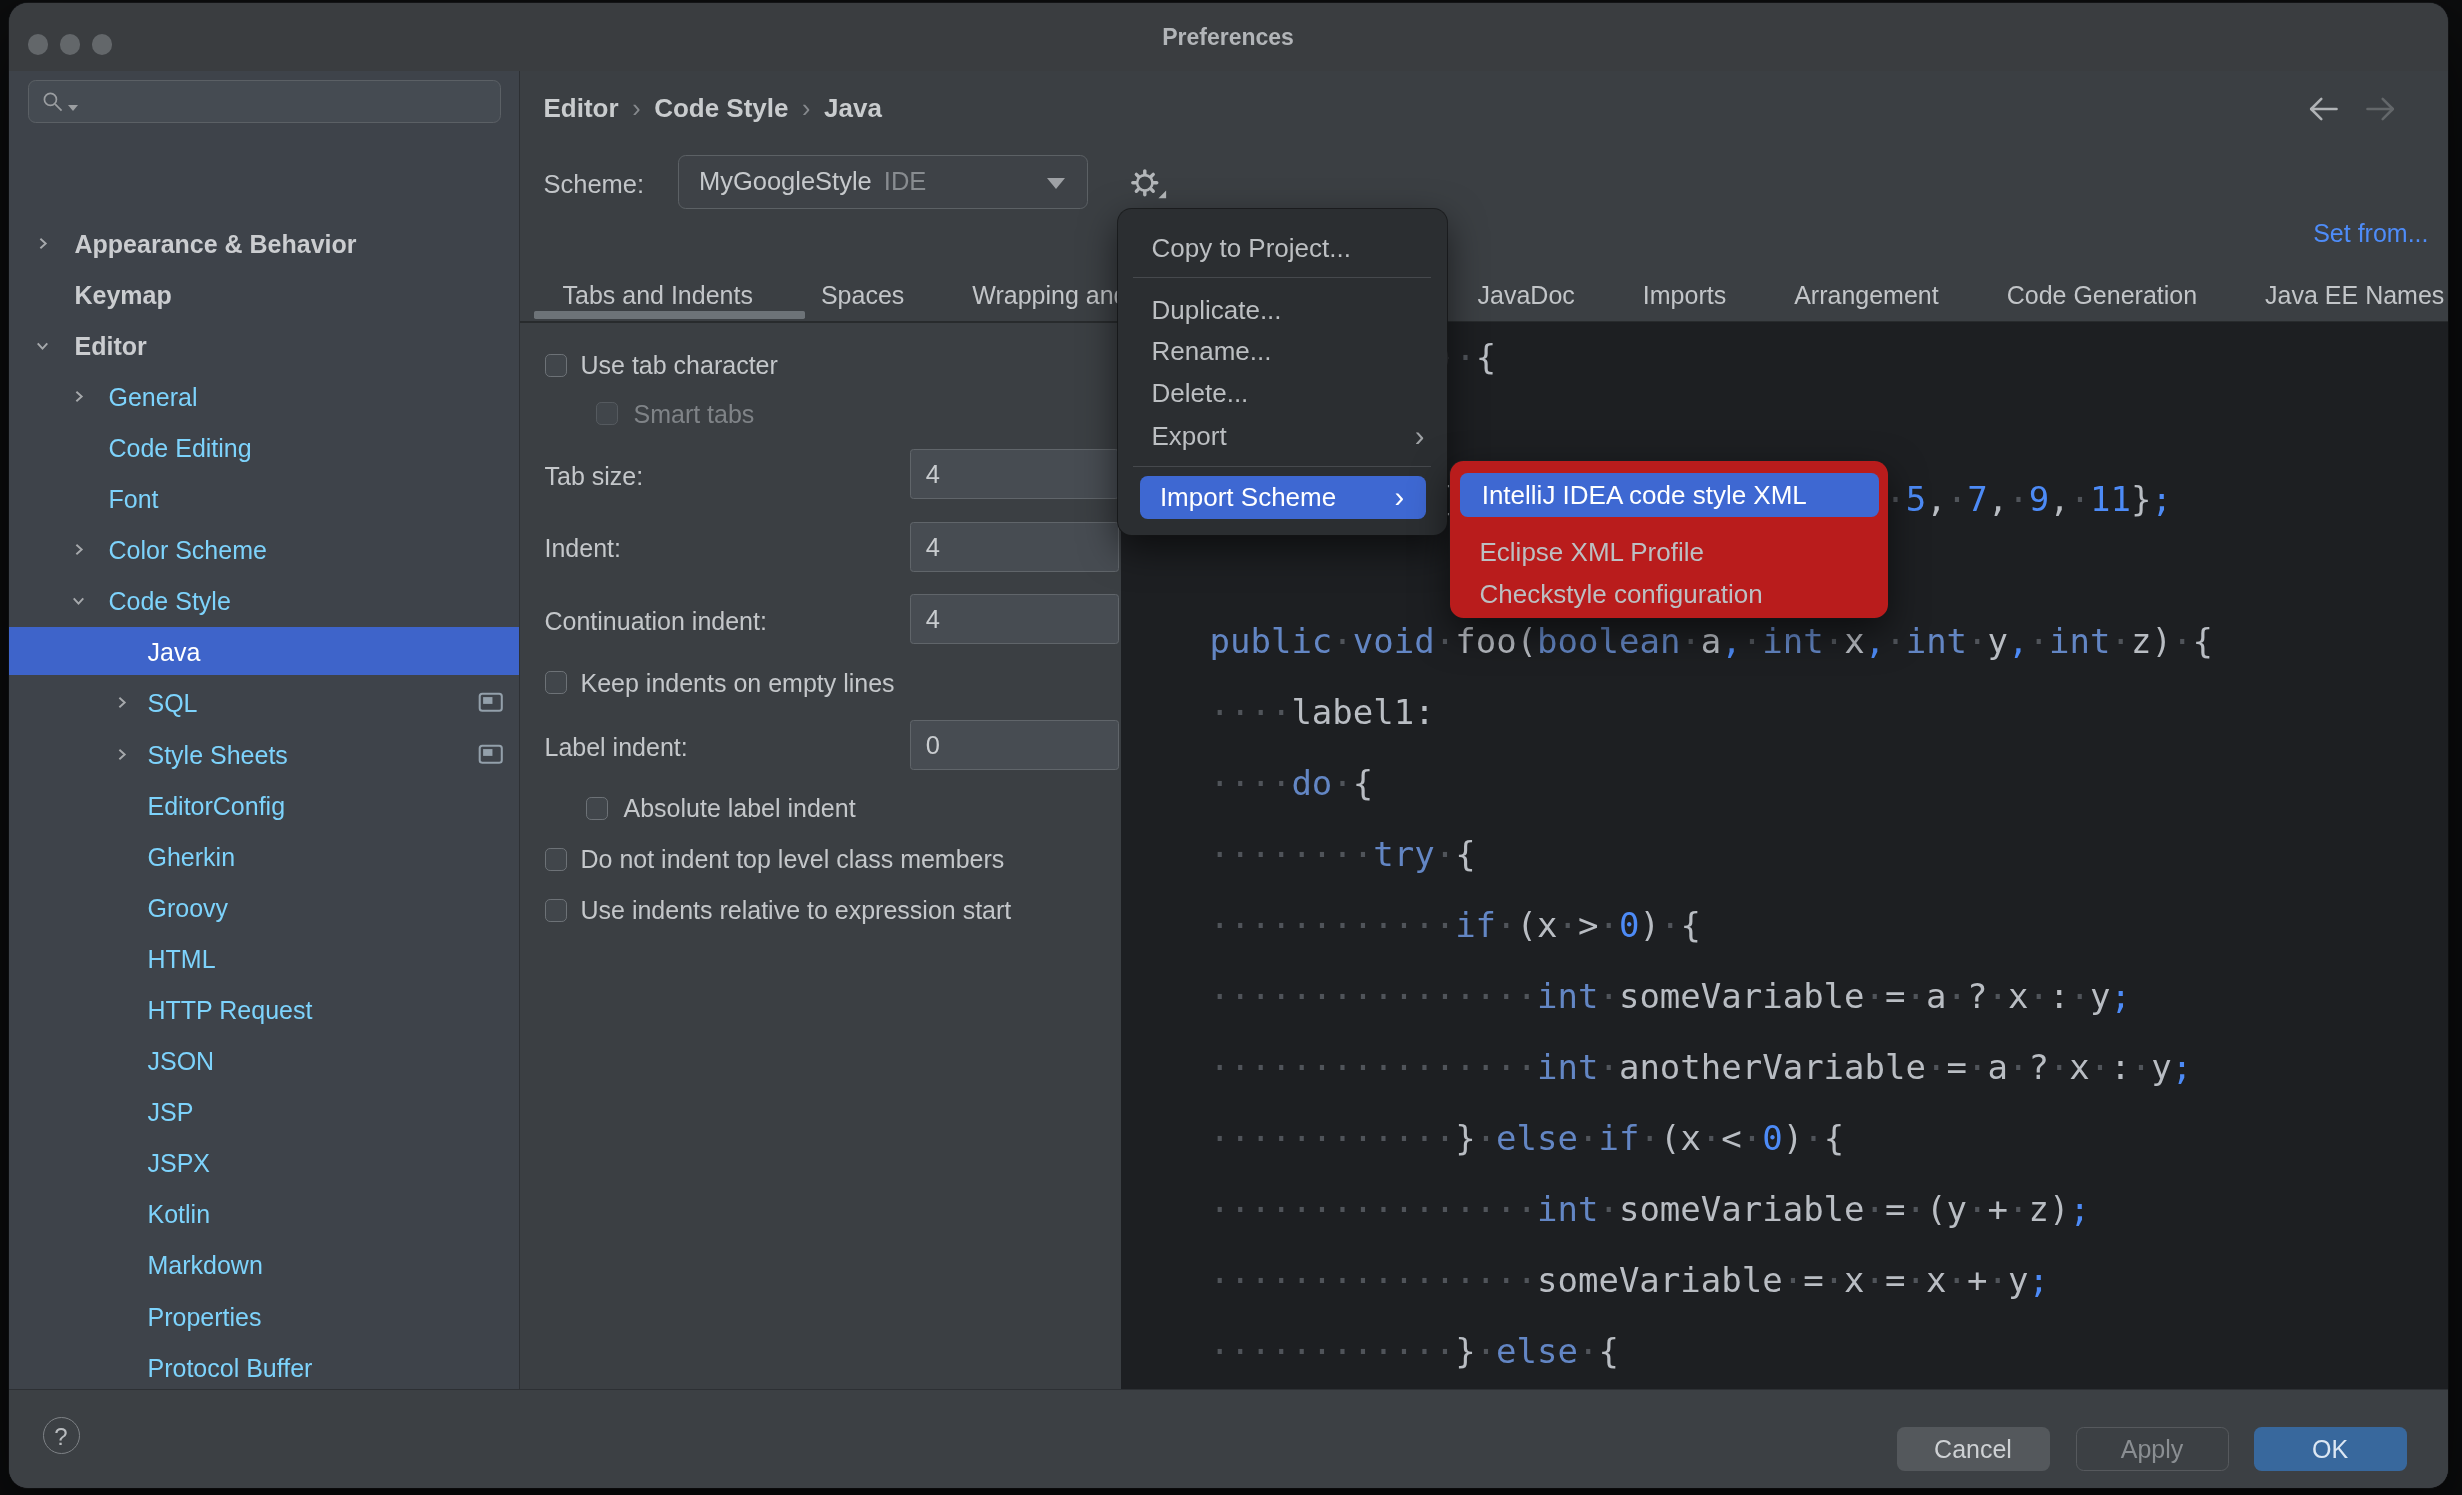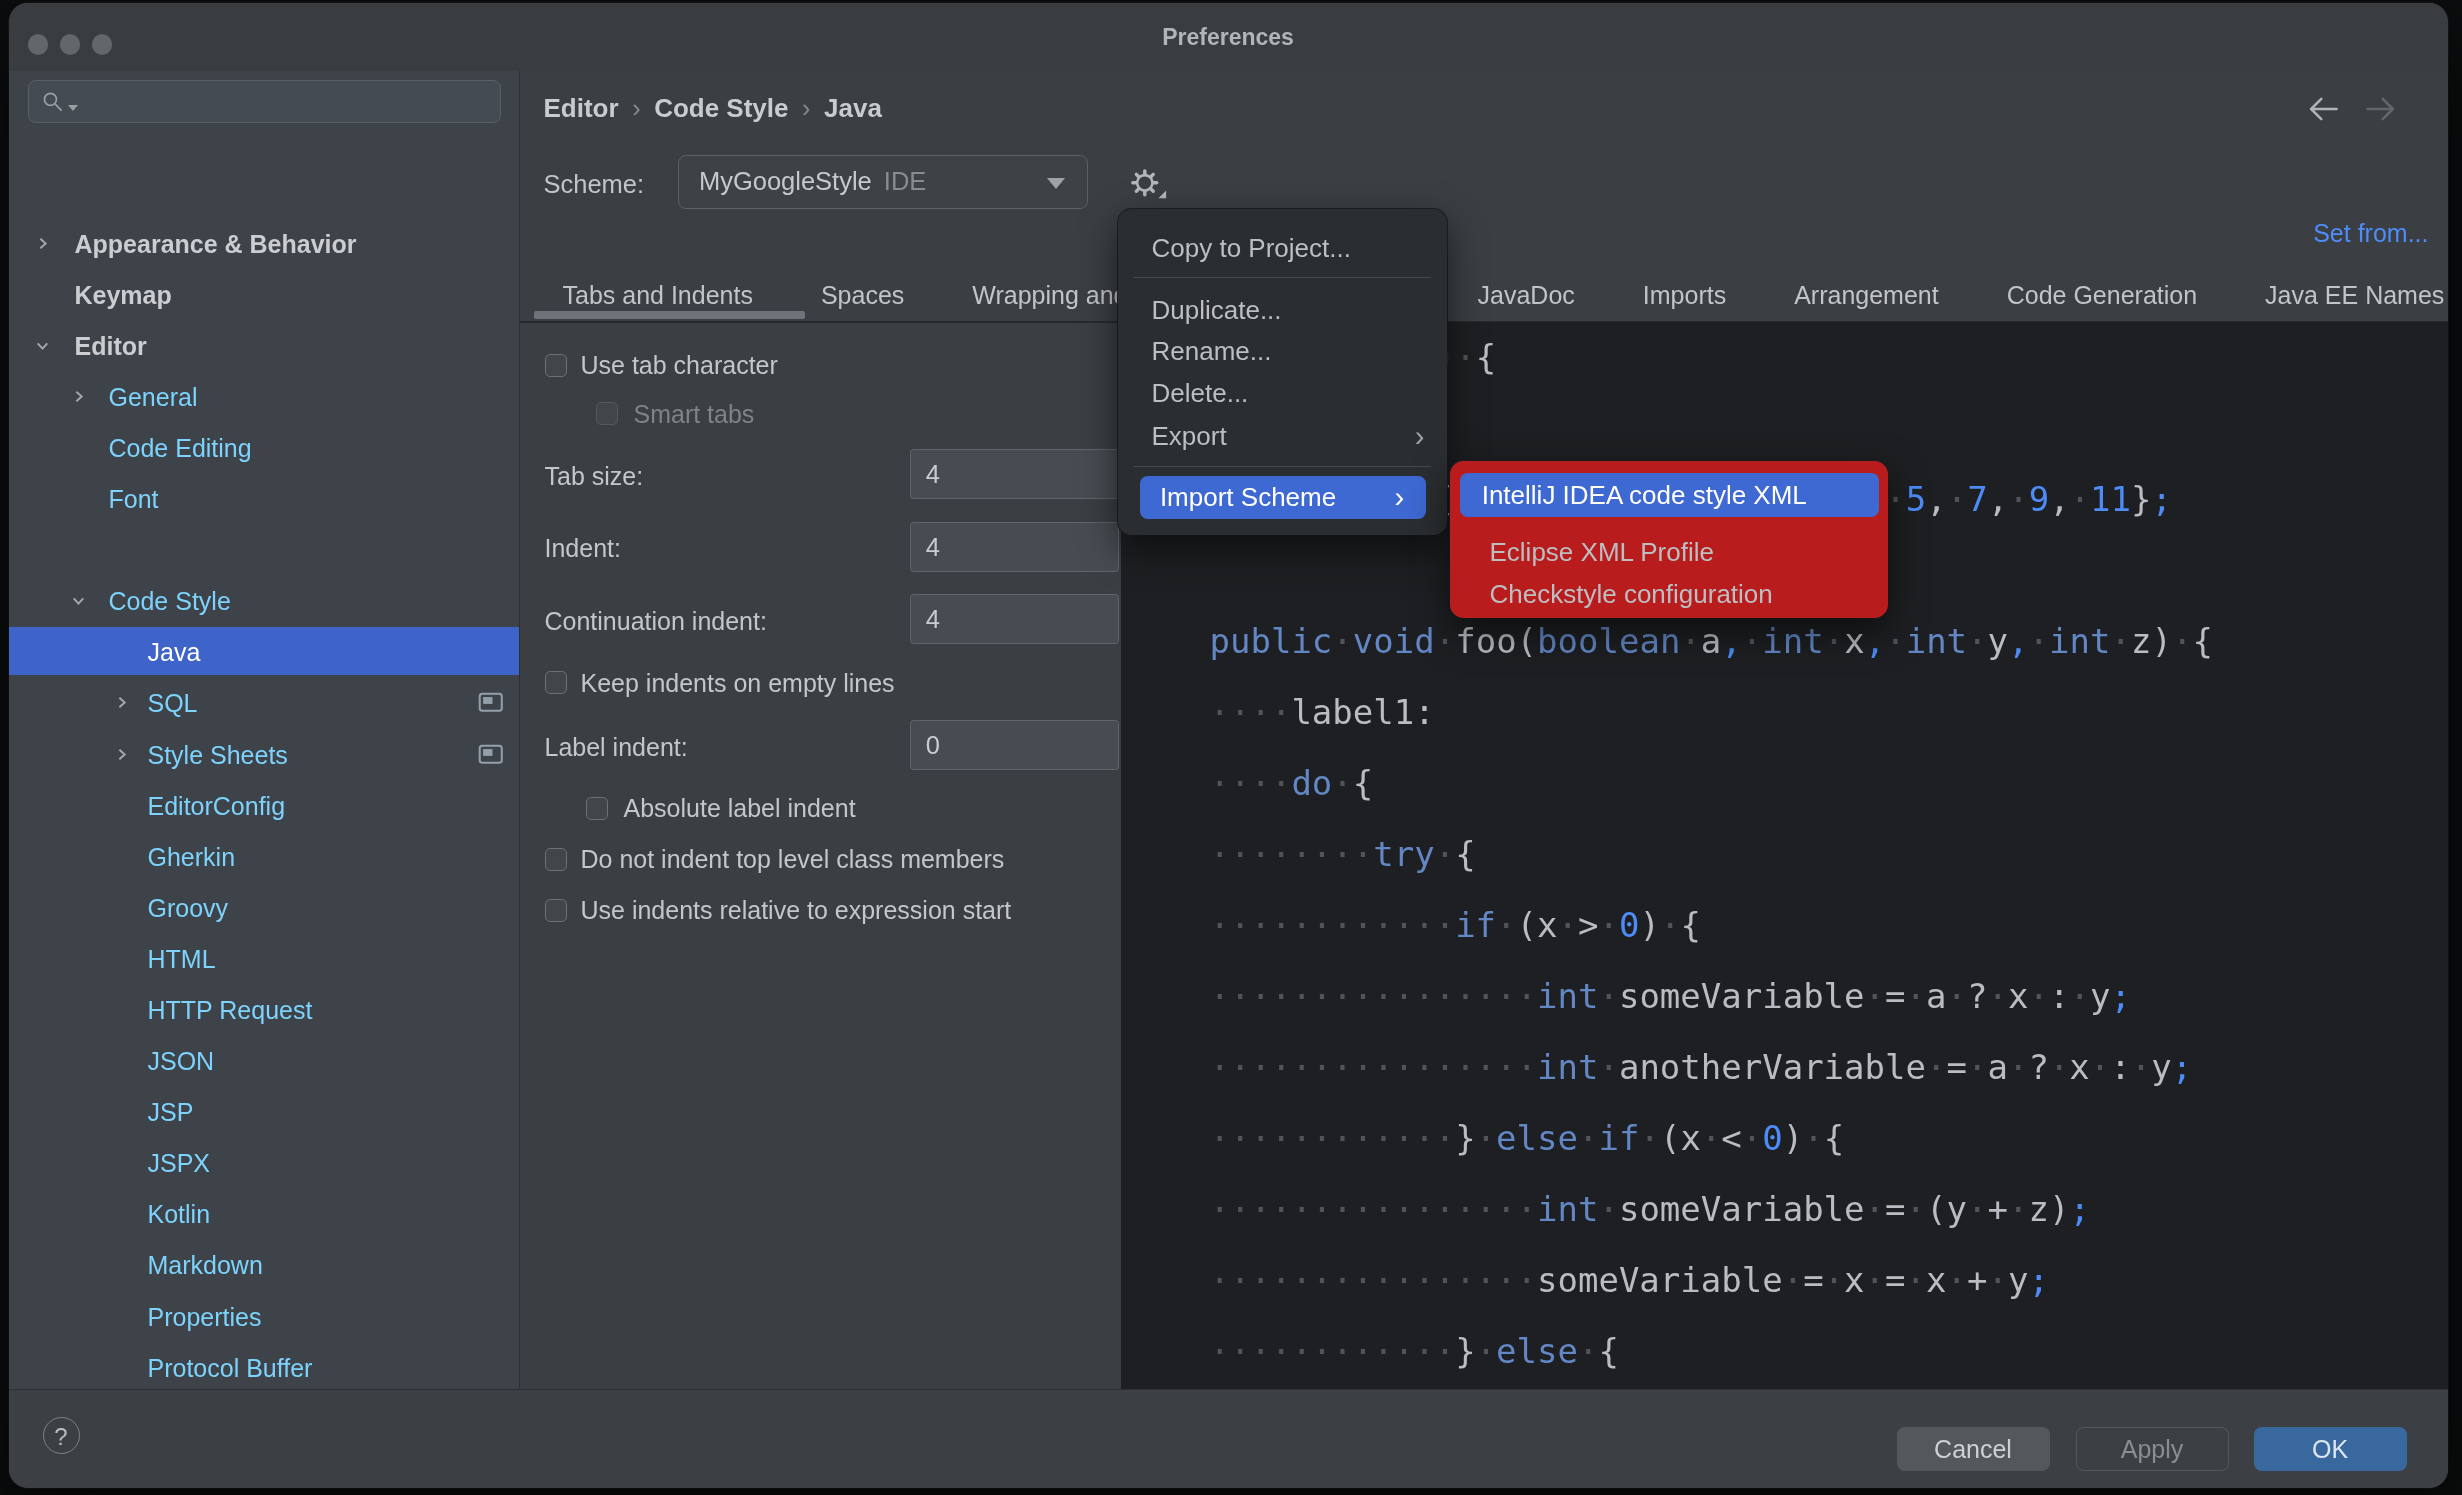--- a/index.html
+++ b/index.html
@@ -64,21 +64,21 @@
   .btn-apply{left:2067px;background:transparent;border:1.7px solid #56595d;color:#8a8e92}
   .btn-ok{left:2245px;background:#38689d;color:#dce7f3}
   
   .menu{position:absolute;left:1109px;top:206px;width:329px;height:326px;background:#2b2e31;border-radius:13.6px;box-shadow:0 13.6px 37px rgba(0,0,0,.55),0 0 0 0.9px #1f2123;z-index:40}
   .menu-item{position:absolute;left:0;right:0;height:43px;line-height:43px;padding-left:34px;font-size:26px;color:#bcbfc2;white-space:nowrap}
   .menu-item .arrow{position:absolute;right:22px;top:0;font-size:29px;color:#9fa2a5}
   .menu-item.hl{left:22px;right:20.4px;padding-left:20.4px;background:#3e68d2;border-radius:7.7px;color:#ffffff}
   .menu-item.hl .arrow{color:#ffffff}
   .menu-sep{position:absolute;left:15.3px;right:15.3px;height:0.9px;background:#46494d}
   .submenu{position:absolute;left:1441px;top:458px;width:438px;height:157px;background:#b91c1c;border-radius:13.6px;box-shadow:0 13.6px 37px rgba(0,0,0,.55),0 0 0 0.9px #1f2123;z-index:50}
-  .sub-item{position:absolute;left:0;right:0;height:43px;line-height:43px;padding-left:40px;font-size:26px;color:#bcbfc2;white-space:nowrap}
+  .sub-item{position:absolute;left:0;right:0;height:43px;line-height:43px;padding-left:30px;font-size:26px;color:#bcbfc2;white-space:nowrap}
   .sub-item.hl{left:10.2px;right:8.5px;height:44px;line-height:44px;padding-left:22px;background:#3e68d2;border-radius:7.7px;color:#ffffff}
 </style>
 </head>
 <body>
 
 <div class="window">
 
   <div class="titlebar">
     <span class="light" style="left:19px"></span>
     <span class="light" style="left:51px"></span>
@@ -115,20 +115,26 @@
           <svg class="chev" style="left:61px" viewBox="0 0 16 16">
             <path d="M6 3.5 L11 8 L6 12.5"></path>
           </svg>
           <span class="tlabel" style="left: 100px;">General</span>
         </div>
         <div class="trow" style="top: 343px;">
           <span class="tlabel" style="left: 100px;">Font</span>
         </div>
         <div class="trow" style="top: 292px;">
           <span class="tlabel" style="left: 100px;">Code Editing</span>
+        </div>
+        <div class="trow" style="top: 394px;">
+          <svg class="chev" style="left:61px" viewBox="0 0 16 16">
+            <path d="M6 3.5 L11 8 L6 12.5"></path>
+          </svg>
+          <span class="tlabel" style="left: 100px;">Color Scheme</span>
         </div>
         <div class="trow" style="top: 445px;">
           <svg class="chev" style="left:61px" viewBox="0 0 16 16">
             <path d="M3.5 6 L8 11 L12.5 6"></path>
           </svg>
           <span class="tlabel" style="left: 100px;">Code Style</span>
         </div>
         <div class="trow sel" style="top: 496px;">
           <span class="tlabel" style="left: 139px;">Java</span>
         </div>

